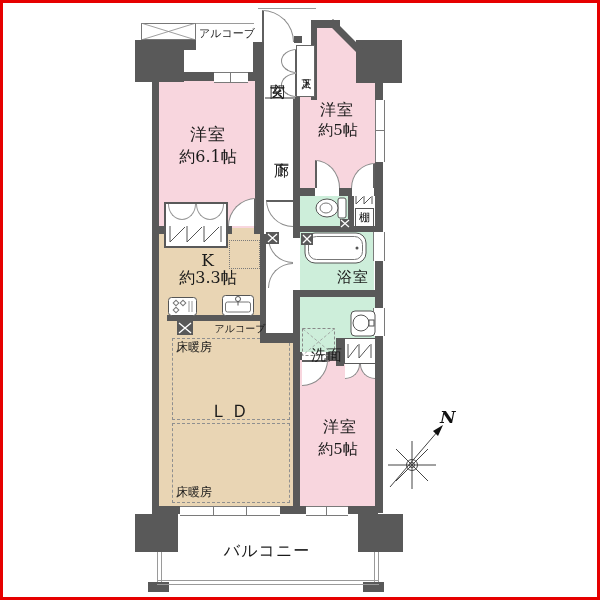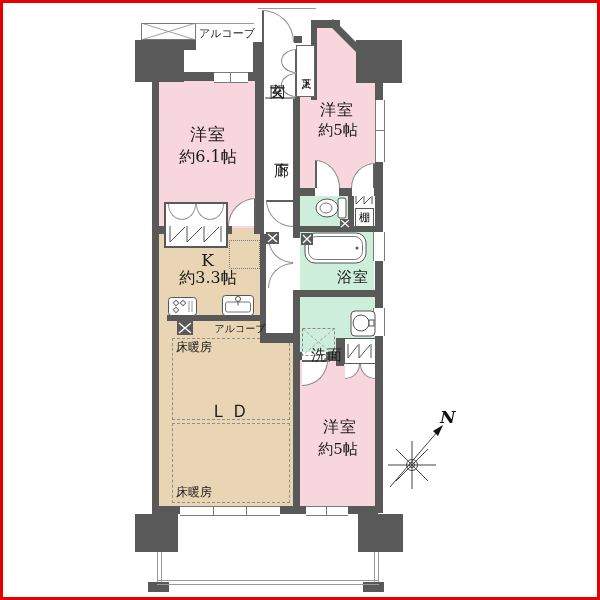--- a/index.html
+++ b/index.html
@@ -245,15 +245,16 @@
   <div class="lb" style="left:208px;top:260px;font-size:17px;">K</div>
   <div class="lb" style="left:208px;top:278px;font-size:16px;letter-spacing:0;">約3.3帖</div>
   <div class="lb" style="left:240px;top:329px;font-size:10px;letter-spacing:0;">アルコーブ</div>
 
   <div class="lb" style="left:194px;top:347px;font-size:12px;letter-spacing:0;">床暖房</div>
   <div class="lb" style="left:231px;top:411px;font-size:18px;letter-spacing:3px;">ＬＤ</div>
   <div class="lb" style="left:194px;top:492px;font-size:12px;letter-spacing:0;">床暖房</div>
 
   <div class="lb" style="left:353px;top:277px;font-size:15px;text-align:right;">浴室</div>
   <div class="lb" style="left:327px;top:313px;font-size:15px;margin-top:42px;">洗面</div>
+  <div class="lb" style="left:267px;top:551px;font-size:16px;">バルコニー</div>
 
   <div class="frame"></div>
 </div>
 
 </body></html>

